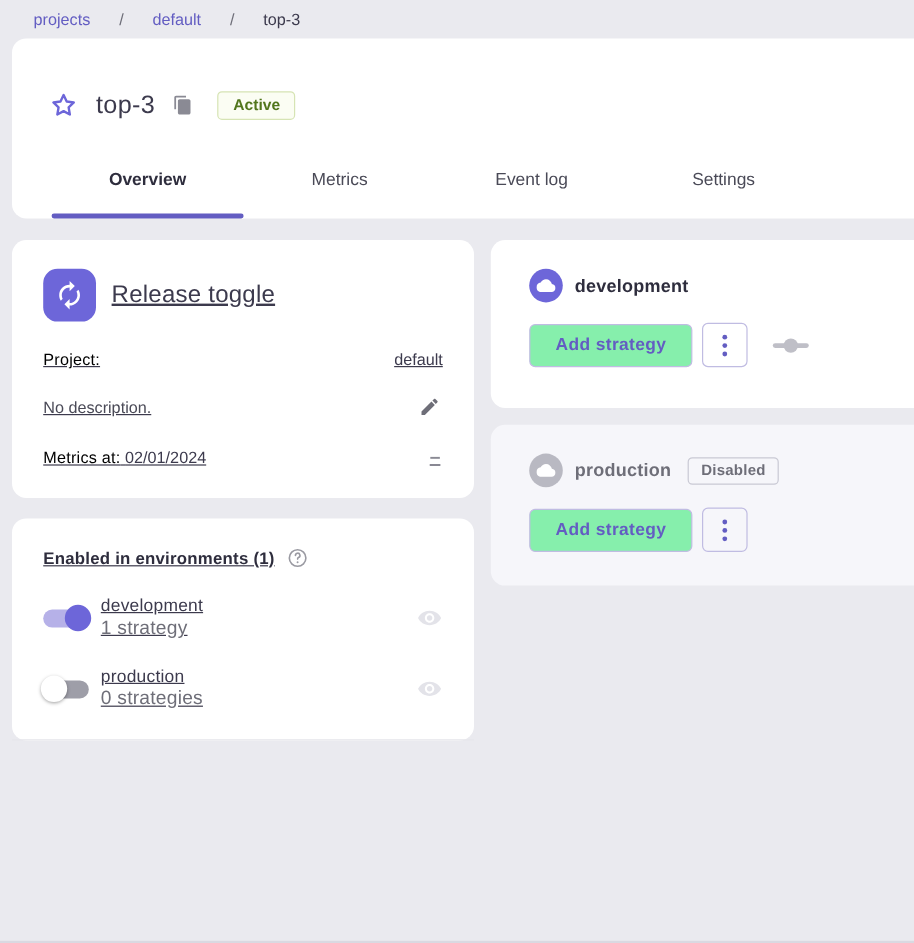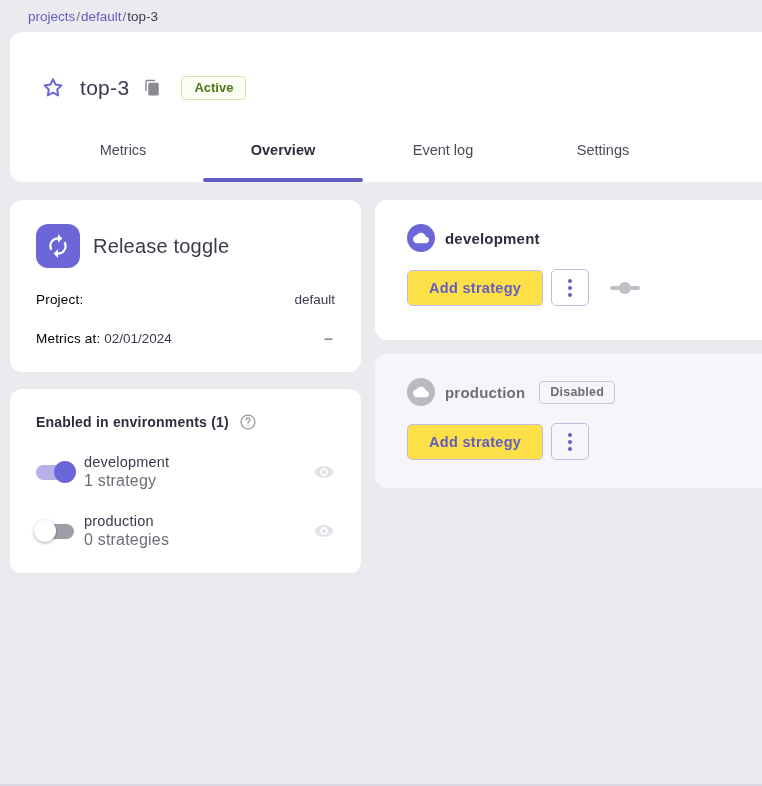--- a/index.html
+++ b/index.html
@@ -6,21 +6,21 @@
   html,body { width:762px; height:786px; overflow:hidden; }
   body {
     background:#eaeaef;
     font-family:"Liberation Sans", sans-serif;
     color:#3c3a4d;
     position:relative;
   }
 
   
   .breadcrumb {
-    display:flex; align-items:flex-end; gap:1px;
+    display:flex; align-items:flex-end; gap:24px;
     padding:9px 0 8px 28px;
     font-size:13.5px;
   }
   .crumb-link { color:#635dc2; text-decoration:none; cursor:pointer; }
   .crumb-sep { color:#6e6e78; }
   .crumb-current { color:#3c3a4d; }
 
   
   .header-card {
     margin-left:10px;
@@ -51,21 +51,21 @@
     background:none; border:none; font-family:inherit;
   }
   .tab.active { font-weight:bold; color:#2e2d3d; }
   .tab.active .tab-underline {
     position:absolute; left:0; right:0; bottom:0; height:4px;
     background:#635dc2; border-radius:3px;
   }
 
   
   .main { display:flex; gap:14px; padding-left:10px; margin-top:18px; align-items:flex-start; }
-  .left-col { width:351px; flex:none; }
+  .left-col { width:385px; flex:none;text-decoration:underline; }
   .right-col { flex:1; }
   .card { background:#fff; border-radius:12px; }
 
   
   .meta-card { padding:24px 26px 26px; margin-bottom:17px; }
   .meta-head { display:flex; align-items:center; gap:13px; }
   .type-icon {
     width:44px; height:44px; border-radius:12px; background:#6d66d9;
     display:flex; align-items:center; justify-content:center; flex:none;
   }
@@ -98,21 +98,21 @@
   .switch.off .track { background:#9e9ea8; }
   .switch.off .thumb { left:-2px; background:#fff; box-shadow:0 1px 3px rgba(0,0,0,.35); }
 
   .divider { border-top:1px solid #e7e7ec; margin:24px -26px 0; }
 
   .tags-section { padding:24px 0 26px; }
   .tag-add-wrap { display:flex; justify-content:center; margin-top:22px; }
   .btn-outline {
     display:inline-flex; align-items:center; gap:9px;
     border:1px solid #c0bce2; border-radius:5px;
-    background:#fde047; cursor:pointer;
+    background:#86efac; cursor:pointer;
     color:#635dc2; font-weight:bold; font-size:14.5px; letter-spacing:.3px;
     padding:9px 21px; font-family:inherit;
   }
   .plus-glyph { font-size:17px; font-weight:normal; }
 
   
   .env-panel { border-radius:12px 0 0 12px; padding:24px 0 0 32px; height:140px; margin-bottom:14px; }
   .env-panel.enabled { background:#fff; }
   .env-panel.disabled-panel { background:#f6f6fa; height:134px; }
   .panel-head { display:flex; align-items:center; gap:10px; }
@@ -161,26 +161,26 @@
     </button>
     <h1 class="flag-title">top-3</h1>
     <button class="copy-btn">
       <svg width="18" height="18" viewBox="0 0 24 24" fill="#8a8a94">
         <path d="M16 1H5c-1.1 0-2 .9-2 2v13h2V3h11V1zm3 4H9c-1.1 0-2 .9-2 2v13c0 1.1.9 2 2 2h10c1.1 0 2-.9 2-2V7c0-1.1-.9-2-2-2z"></path>
       </svg>
     </button>
     <span class="status-badge">Active</span>
   </div>
   <div class="tabs">
-    <button class="tab">
-      <span>Metrics</span>
-    </button>
     <button class="tab active">
       <span>Overview</span>
       <span class="tab-underline"></span>
+    </button>
+    <button class="tab">
+      <span>Metrics</span>
     </button>
     <button class="tab">
       <span>Event log</span>
     </button>
     <button class="tab">
       <span>Settings</span>
     </button>
   </div>
 </header>
 
@@ -196,20 +196,28 @@
           </svg>
         </div>
         <span class="meta-title">Release toggle</span>
       </div>
 
       <div class="meta-row row-project">
         <span class="meta-label">Project:</span>
         <span class="meta-value">default</span>
       </div>
 
+      <div class="meta-row row-desc">
+        <span class="desc-text">No description.</span>
+        <button class="icon-btn">
+          <svg width="18" height="18" viewBox="0 0 24 24" fill="#6e6e78">
+            <path d="M3 17.25V21h3.75L17.81 9.94l-3.75-3.75L3 17.25zM20.71 7.04c.39-.39.39-1.02 0-1.41l-2.34-2.34c-.39-.39-1.02-.39-1.41 0l-1.83 1.83 3.75 3.75 1.83-1.83z"></path>
+          </svg>
+        </button>
+      </div>
 
       <div class="meta-row row-created">
         <span>
           <span class="meta-label">Metrics at:</span>
           <span class="meta-value">02/01/2024</span>
         </span>
         <button class="icon-btn">
           <span class="collapse-dash">–</span>
         </button>
       </div>

